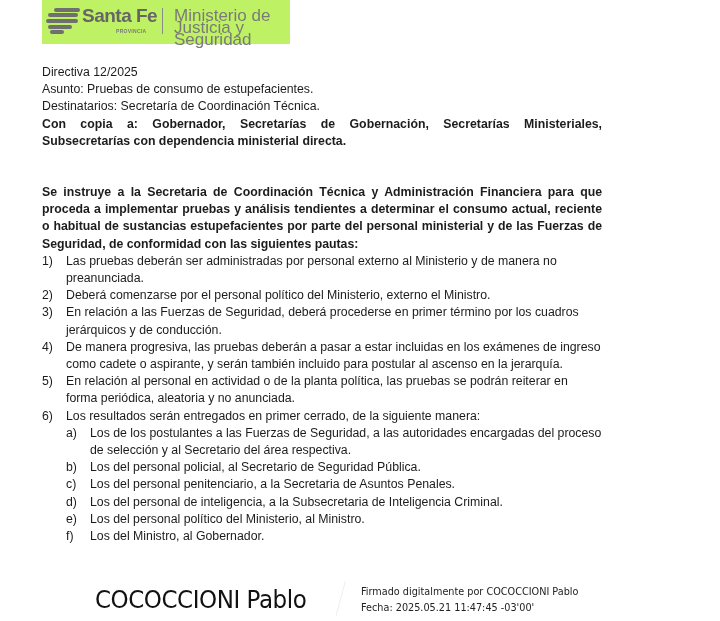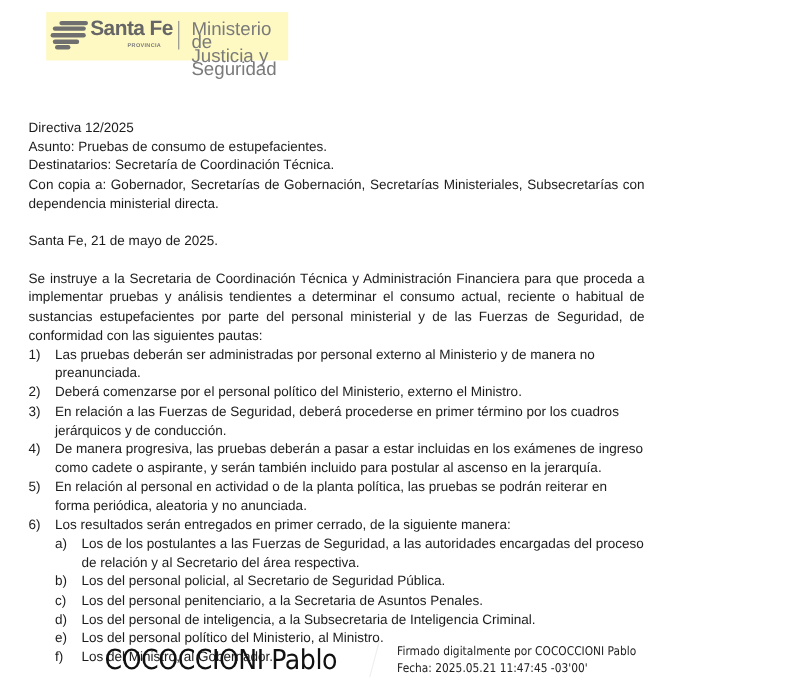--- a/index.html
+++ b/index.html
@@ -1,32 +1,32 @@
 <!DOCTYPE html>
 <html><head>
   <meta charset="utf-8">
   <style>
     html, body { margin: 0; padding: 0; background: #ffffff; }
     body { width: 720px; height: 621px; position: relative; overflow: hidden;
            font-family: "Liberation Sans", sans-serif; color: #1c1c1c; }
-    .header-logo { position: absolute; left: 42px; top: 11px; width: 220px; height: 44px;
-                   background: #fef9c3; display: flex; align-items: center; }
+    .header-logo { position: absolute; left: 42px; top: 0; width: 248px; height: 44px;
+                   background: #bef264; display: flex; align-items: center; }
     .logo-mark { position: absolute; left: 4px; top: 8px; width: 36px; height: 26px; }
     .logo-mark span { position: absolute; height: 4px; background: #6f6f6f; border-radius: 2px; }
     .logo-name { position: absolute; left: 40px; top: 5px; font-weight: bold; font-size: 19px;
                  color: #666; letter-spacing: -0.5px; font-family: "Liberation Sans", sans-serif; }
     .logo-sub { position: absolute; left: 74px; top: 28px; font-size: 5px; font-weight: bold;
                 color: #7a7a7a; letter-spacing: 0.3px; }
     .logo-divider { position: absolute; left: 120px; top: 8px; width: 1px; height: 26px; background: #8a8a8a; }
     .logo-ministry { position: absolute; left: 132px; top: 10px; font-size: 17px; line-height: 12px; color: #7a7a7a; }
 
-    .doc { position: absolute; left: 26px; top: 64px; width: 560px; font-size: 12.3px; line-height: 17.2px;
-           font-family: "Liberation Sans Narrow", "Liberation Sans", sans-serif; margin-top: 44px; }
+    .doc { position: absolute; left: 42px; top: 64px; width: 560px; font-size: 12.3px; line-height: 17.2px;
+           font-family: "Liberation Sans Narrow", "Liberation Sans", sans-serif; }
     .line { white-space: nowrap; }
-    .justify { text-align: justify; white-space: normal; }
+    .justify { text-align: justify; white-space: normal; font-weight: bold; }
     .gap { height: 17px; }
     .list { margin: 0; padding: 0; list-style: none; }
     .li { display: flex; }
     .li .num { width: 24px; flex: none; }
     .li .txt { flex: 1; }
     .sub { padding-left: 24px; }
     .sig { position: absolute; left: 95px; top: 585px; font-size: 25px; color: #111;
            font-family: "DejaVu Sans", sans-serif; letter-spacing: -0.5px; transform: scaleX(0.92); transform-origin: left; }
     .sig-meta { position: absolute; left: 361px; top: 584px; font-size: 11px; line-height: 16px; color: #222;
                 font-family: "DejaVu Sans", sans-serif; transform: scaleX(0.88); transform-origin: left; }
@@ -52,21 +52,20 @@
     <div>Justicia y Seguridad</div>
   </div>
 </div>
 
 <div class="doc">
   <div class="line">Directiva 12/2025</div>
   <div class="line">Asunto: Pruebas de consumo de estupefacientes.</div>
   <div class="line">Destinatarios: Secretaría de Coordinación Técnica.</div>
   <div class="justify">Con copia a: Gobernador, Secretarías de Gobernación, Secretarías Ministeriales, Subsecretarías con dependencia ministerial directa.</div>
   <div class="gap"></div>
-  <div class="line">Santa Fe, 21 de mayo de 2025.</div>
   <div class="gap"></div>
   <div class="justify">Se instruye a la Secretaria de Coordinación Técnica y Administración Financiera para que proceda a implementar pruebas y análisis tendientes a determinar el consumo actual, reciente o habitual de sustancias estupefacientes por parte del personal ministerial y de las Fuerzas de Seguridad, de conformidad con las siguientes pautas:</div>
 
   <div class="list">
     <div class="li">
         <span class="num">1)</span>
         <span class="txt">Las pruebas deberán ser administradas por personal externo al Ministerio y de manera no preanunciada.</span>
       </div>
     <div class="li">
         <span class="num">2)</span>
@@ -84,21 +83,21 @@
         <span class="num">5)</span>
         <span class="txt">En relación al personal en actividad o de la planta política, las pruebas se podrán reiterar en forma periódica, aleatoria y no anunciada.</span>
       </div>
     <div class="li">
         <span class="num">6)</span>
         <span class="txt">Los resultados serán entregados en primer cerrado, de la siguiente manera:</span>
       </div>
     <div class="sub">
       <div class="li">
           <span class="num">a)</span>
-          <span class="txt">Los de los postulantes a las Fuerzas de Seguridad, a las autoridades encargadas del proceso de relación y al Secretario del área respectiva.</span>
+          <span class="txt">Los de los postulantes a las Fuerzas de Seguridad, a las autoridades encargadas del proceso de selección y al Secretario del área respectiva.</span>
         </div>
       <div class="li">
           <span class="num">b)</span>
           <span class="txt">Los del personal policial, al Secretario de Seguridad Pública.</span>
         </div>
       <div class="li">
           <span class="num">c)</span>
           <span class="txt">Los del personal penitenciario, a la Secretaria de Asuntos Penales.</span>
         </div>
       <div class="li">

